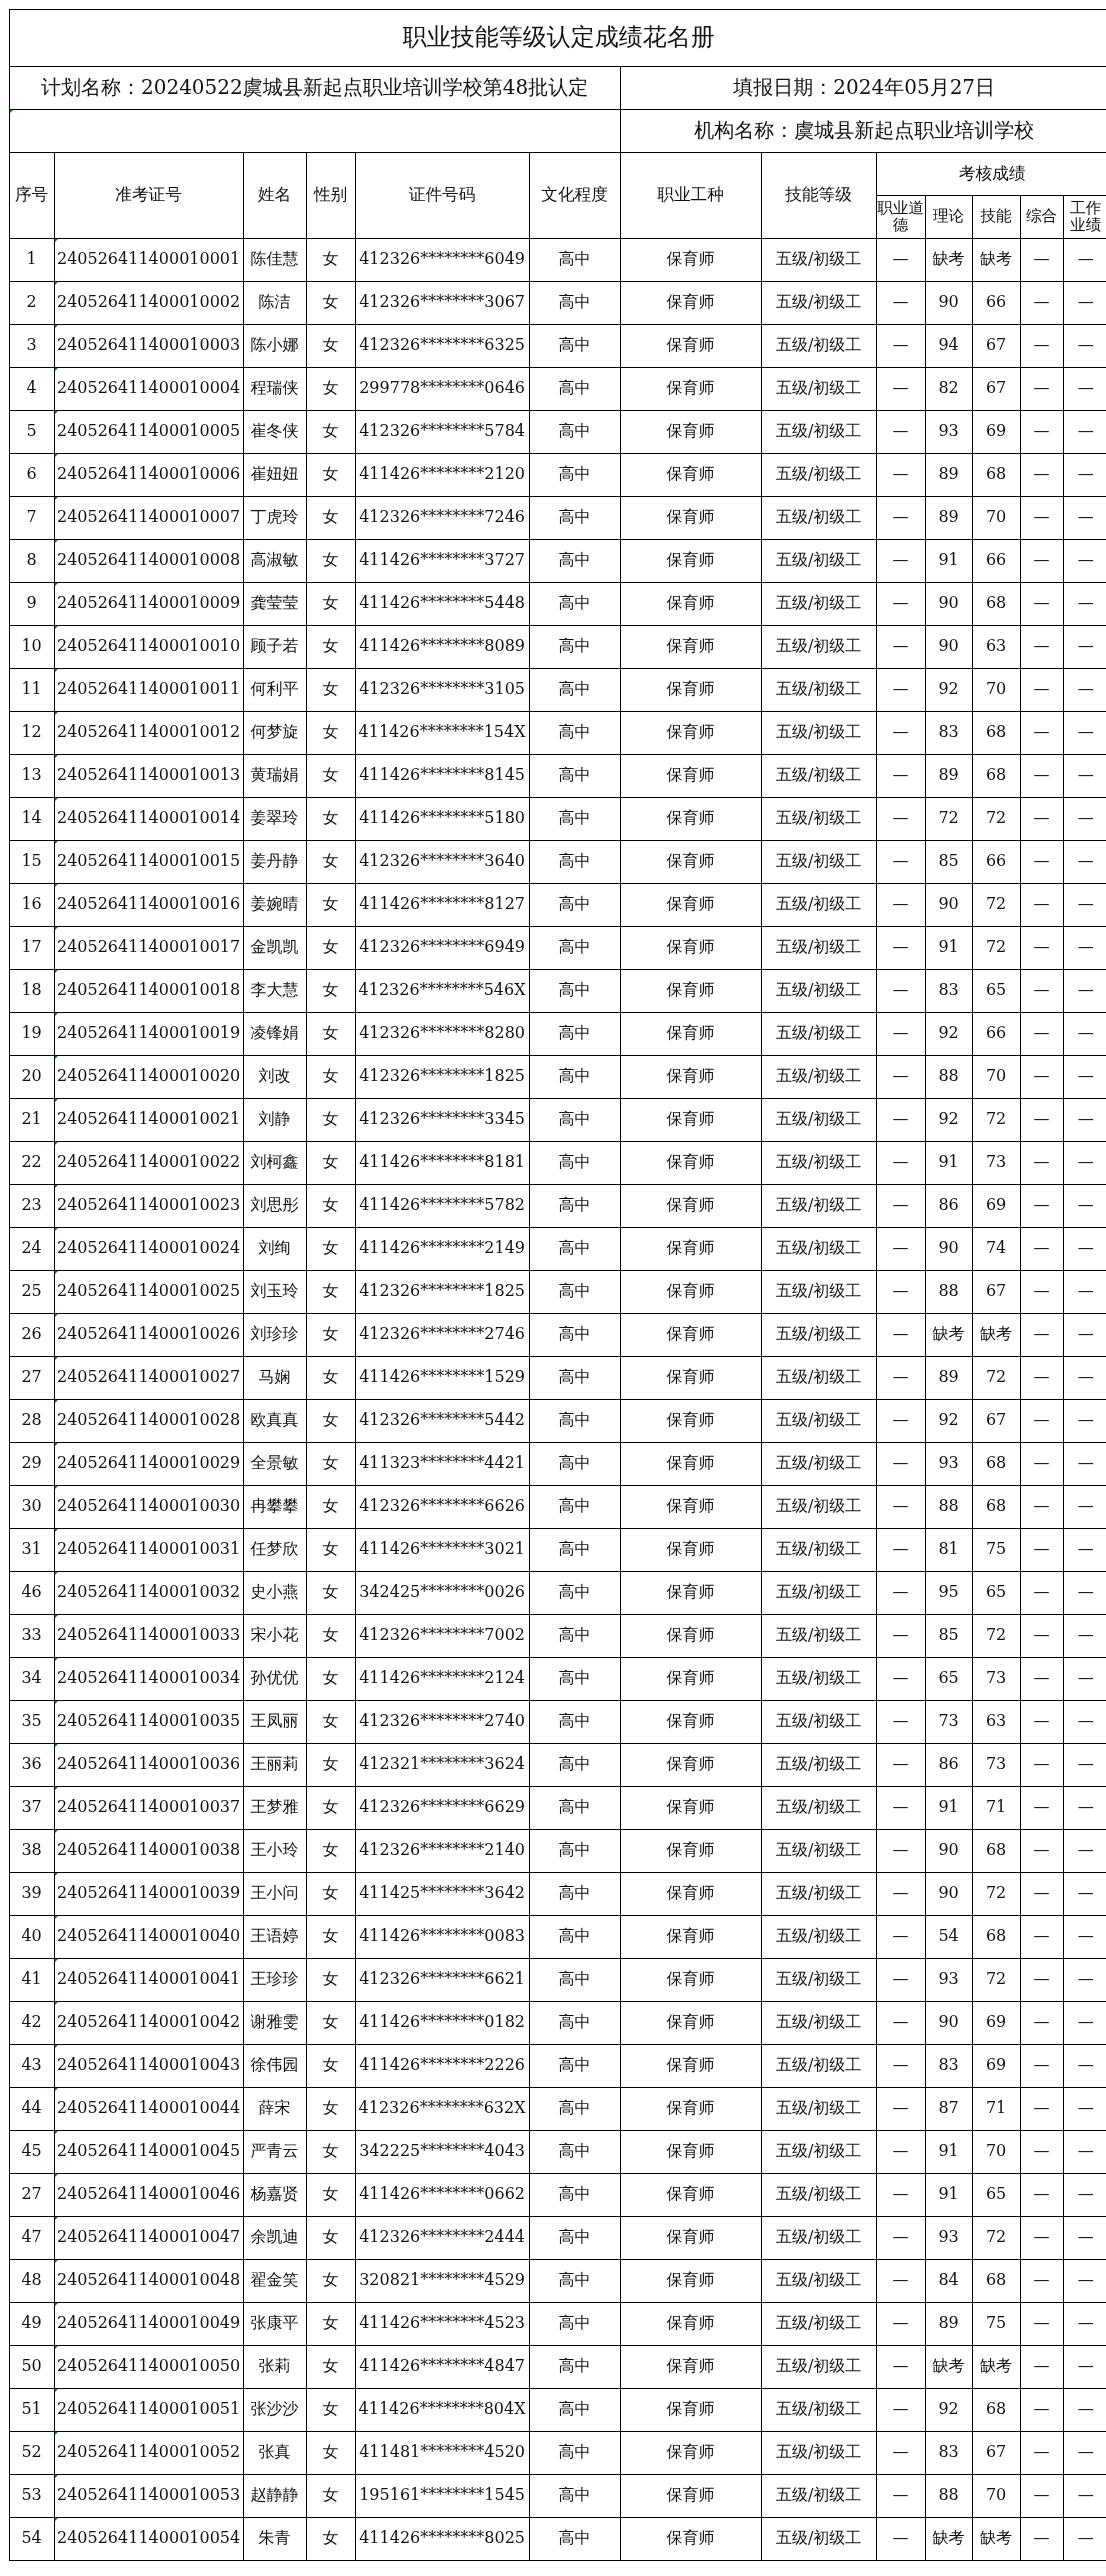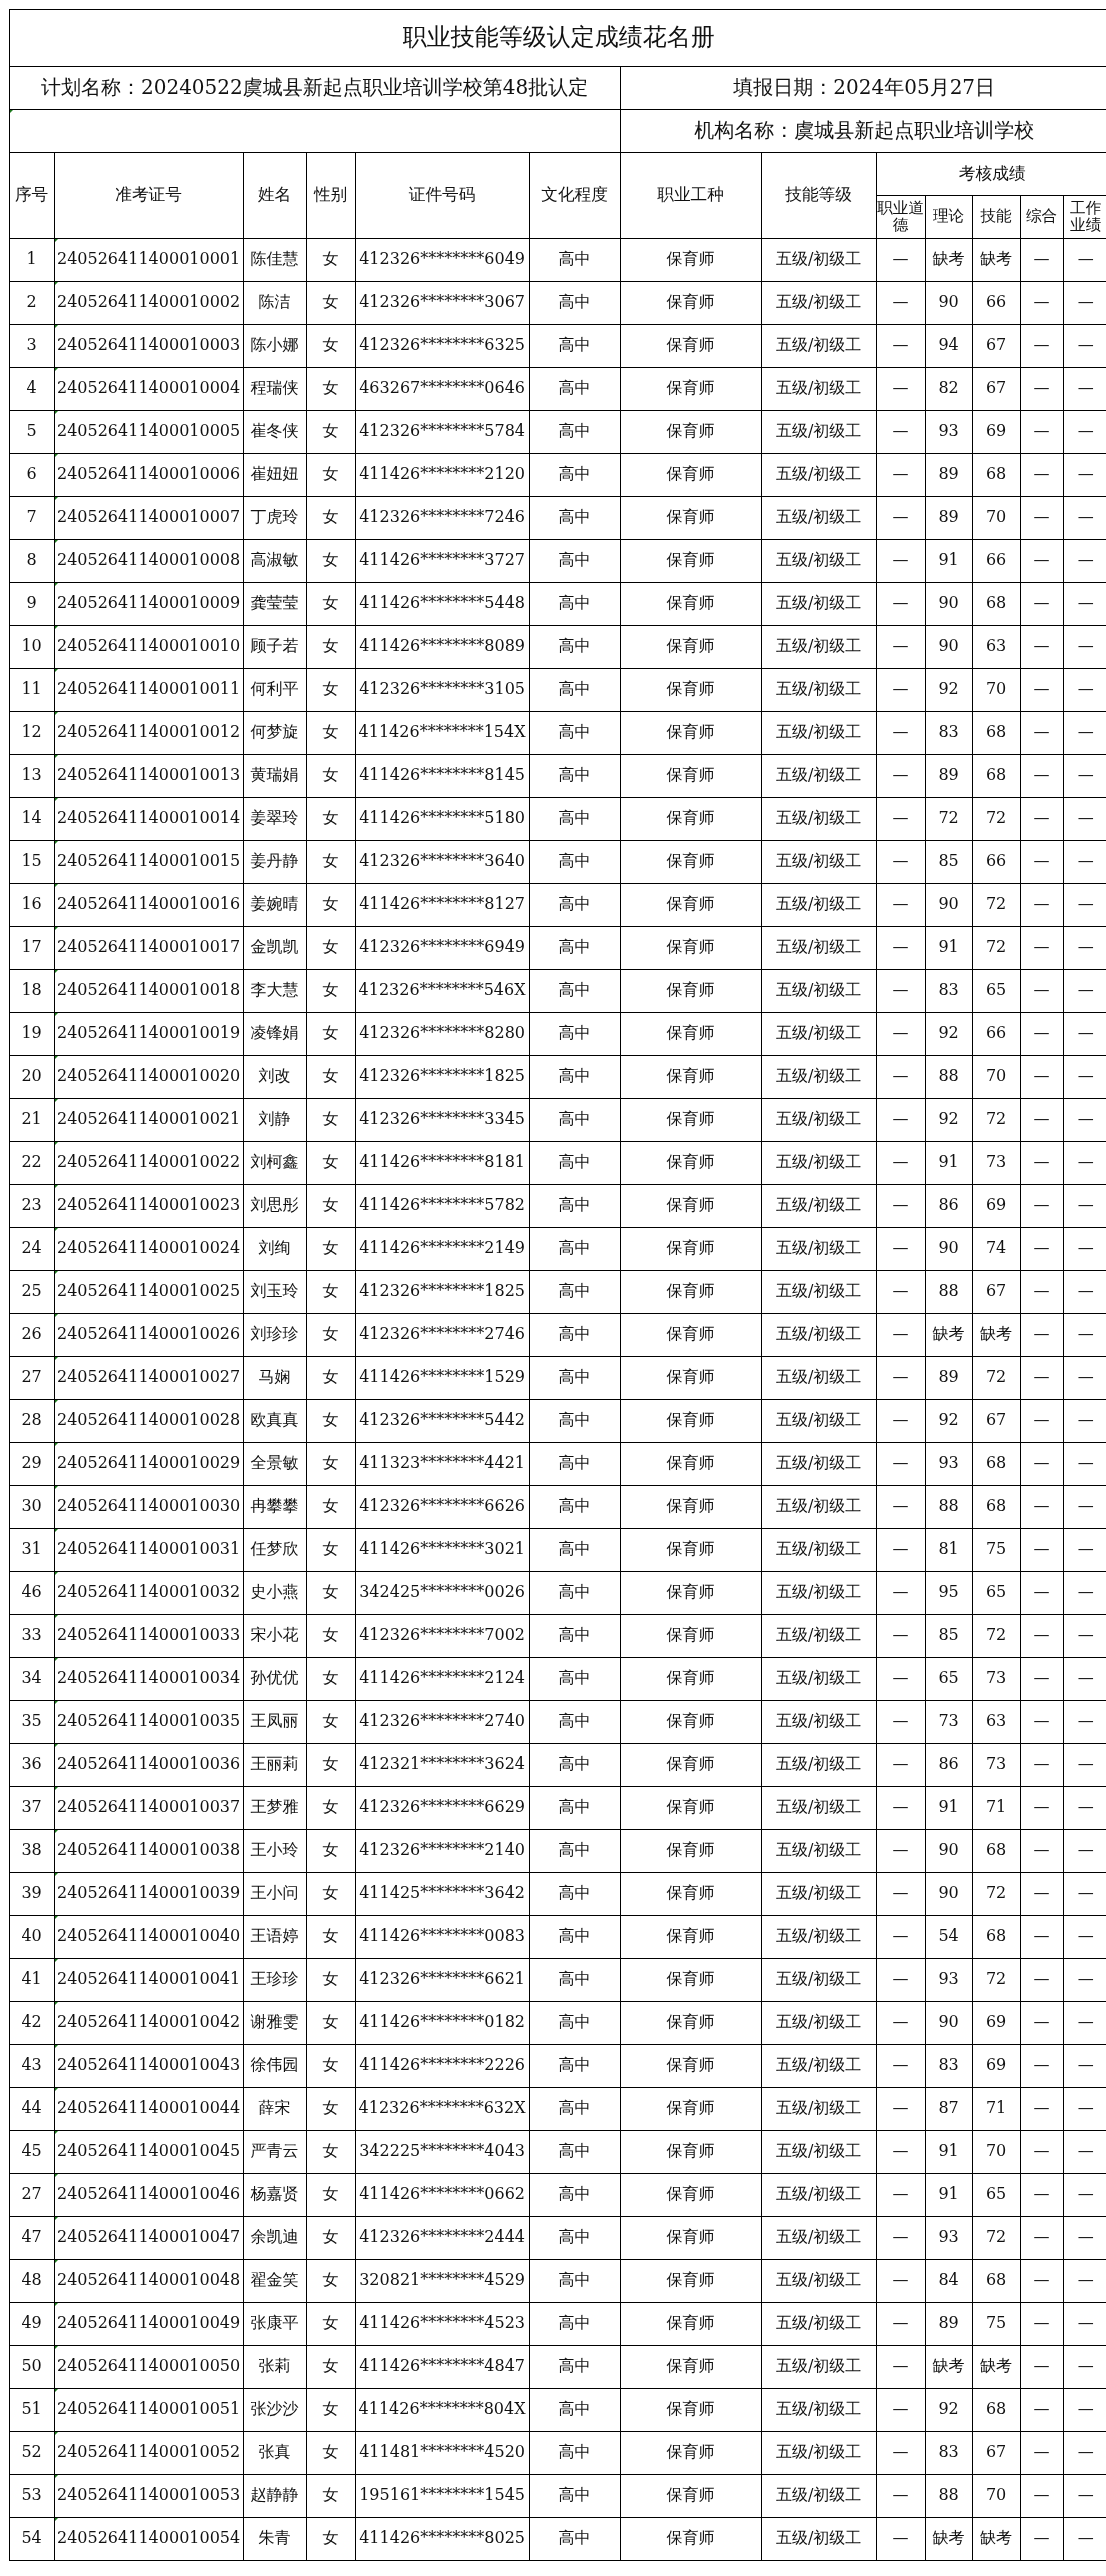--- a/index.html
+++ b/index.html
@@ -117,21 +117,21 @@
     <td>67</td>
     <td>—</td>
     <td>—</td>
   </tr>
 
   <tr class="data">
     <td>4</td>
     <td class="flag">240526411400010004</td>
     <td>程瑞侠</td>
     <td>女</td>
-    <td>463267********0646</td>
+    <td>299778********0646</td>
     <td>高中</td>
     <td>保育师</td>
     <td>五级/初级工</td>
     <td>—</td>
     <td>82</td>
     <td>67</td>
     <td>—</td>
     <td>—</td>
   </tr>
 

